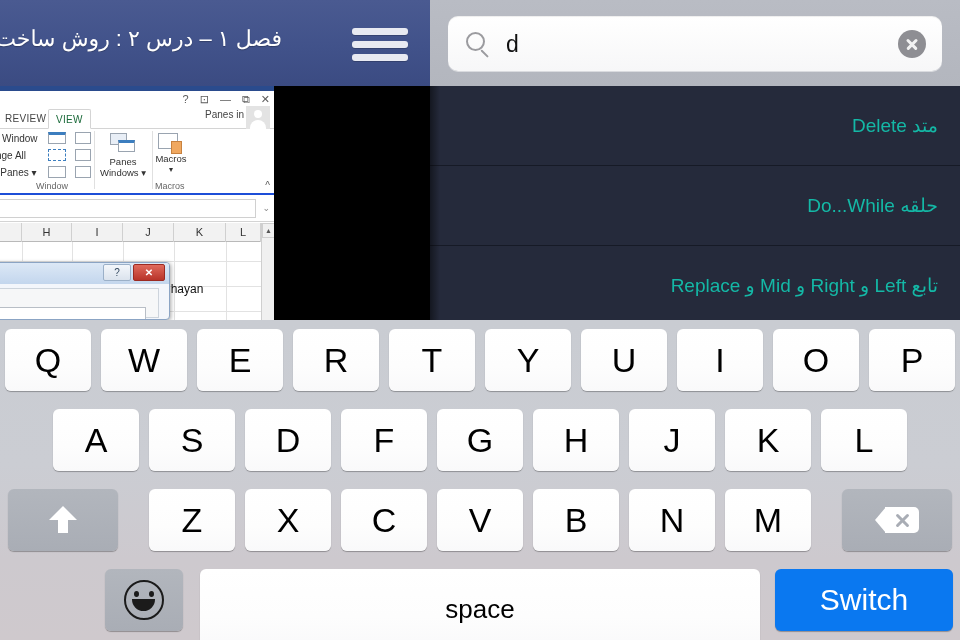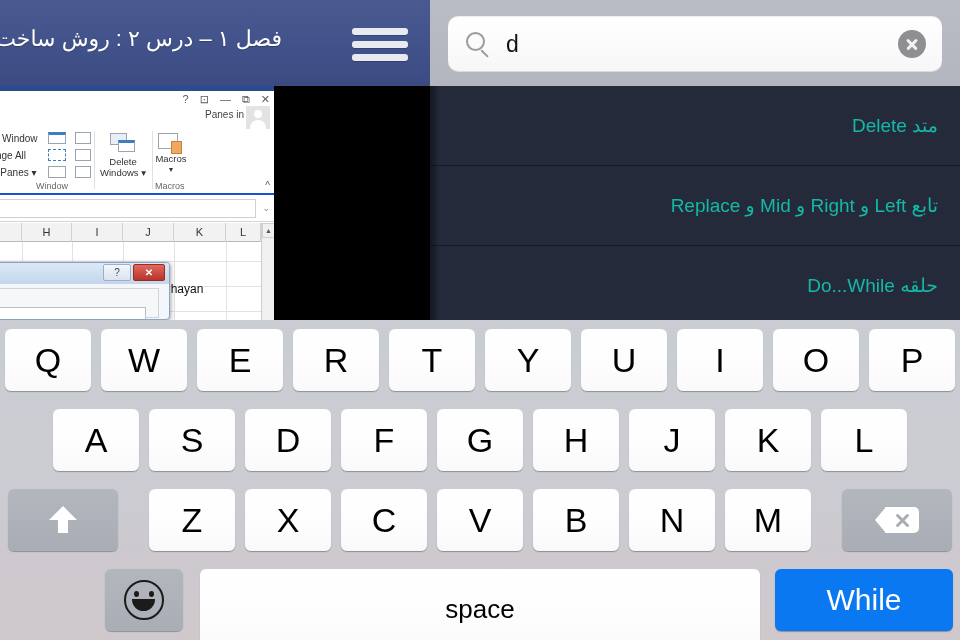--- a/index.html
+++ b/index.html
@@ -318,40 +318,44 @@
       <div id="excel-titlebar"></div>
 
       <div id="excel-winbtns">
         <span>?</span>
         <span>⊡</span>
         <span>—</span>
         <span>⧉</span>
         <span>✕</span>
       </div>
 
+      <div id="excel-tabs">
+        <div class="xl-tab" id="xl-tab-review">REVIEW</div>
+        <div class="xl-tab" id="xl-tab-view">VIEW</div>
+      </div>
       <div id="excel-signin">Panes in</div>
       <div id="excel-avatar"></div>
 
       <div id="excel-ribbon">
         <div class="rb-txt" style="left:2px; top:4px;">Window</div>
         <div class="rb-txt" style="left:-4px; top:21px;">nge All</div>
         <div class="rb-txt" style="left:-8px; top:38px;">e Panes ▾</div>
 
         <span class="rb-ico" style="left:48px; top:3px; width:18px; height:12px; border-top:3px solid #3c7ebf;"></span>
         <span class="rb-ico" style="left:48px; top:20px; width:18px; height:12px; border-style:dashed; border-color:#3c7ebf;"></span>
         <span class="rb-ico" style="left:48px; top:37px; width:18px; height:12px;"></span>
 
         <span class="rb-ico" style="left:75px; top:3px; width:16px; height:12px;"></span>
         <span class="rb-ico" style="left:75px; top:20px; width:16px; height:12px;"></span>
         <span class="rb-ico" style="left:75px; top:37px; width:16px; height:12px;"></span>
 
         <span class="rb-ico" style="left:110px; top:4px; width:17px; height:12px; background:#e8eef6;"></span>
         <span class="rb-ico" style="left:118px; top:11px; width:17px; height:12px; border-top:3px solid #3c7ebf; background:#fff;"></span>
         <div class="rb-big" style="left:98px; top:27px; width:50px;">
-          <div>Delete</div>
+          <div>Panes</div>
           <div>Windows ▾</div>
         </div>
 
         <span class="rb-sep" style="left:94px;"></span>
         <span class="rb-sep" style="left:152px;"></span>
 
         <span class="rb-ico" style="left:158px; top:4px; width:20px; height:16px; background:#fff;"></span>
         <span style="position:absolute; left:171px; top:12px; width:11px; height:13px; background:#f0a860; border:1px solid #c8823f;"></span>
         <div class="rb-big" style="left:150px; top:24px; width:42px;">Macros</div>
         <div class="rb-big" style="left:150px; top:35px; width:42px; font-size:8px;">▾</div>
@@ -415,25 +419,25 @@
       </div>
     </div>
 
     <div id="results">
       <div class="result-row">
         <span class="edgeshade"></span>
         <span class="rtext">متد Delete</span>
       </div>
       <div class="result-row">
         <span class="edgeshade"></span>
-        <span class="rtext">تابع Left و Right و Mid و Replace</span>
+        <span class="rtext">حلقه Do...While</span>
       </div>
       <div class="result-row">
         <span class="edgeshade"></span>
-        <span class="rtext">حلقه Do...While</span>
+        <span class="rtext">تابع Left و Right و Mid و Replace</span>
       </div>
     </div>
   </div>
 </div>
 
 <div id="keyboard">
 
   <div class="key" style="left:5px;   top:9px;  width:86px; height:62px;">Q</div>
   <div class="key" style="left:101px; top:9px;  width:86px; height:62px;">W</div>
   <div class="key" style="left:197px; top:9px;  width:86px; height:62px;">E</div>
@@ -478,14 +482,14 @@
   </div>
 
   <div class="key dark" style="left:105px; top:249px; width:78px; height:62px;">
     <div id="emoji-face">
       <span class="eye l"></span>
         <span class="eye r"></span>
         <span class="mouth"></span>
     </div>
   </div>
   <div class="key wide-lbl" style="left:200px; top:249px; width:560px; height:80px;">space</div>
-  <div class="key blue wide-lbl" style="left:775px; top:249px; width:178px; height:62px; font-size:30px;">While</div>
+  <div class="key blue wide-lbl" style="left:775px; top:249px; width:178px; height:62px; font-size:30px;">Switch</div>
 </div>
 
 </body></html>

